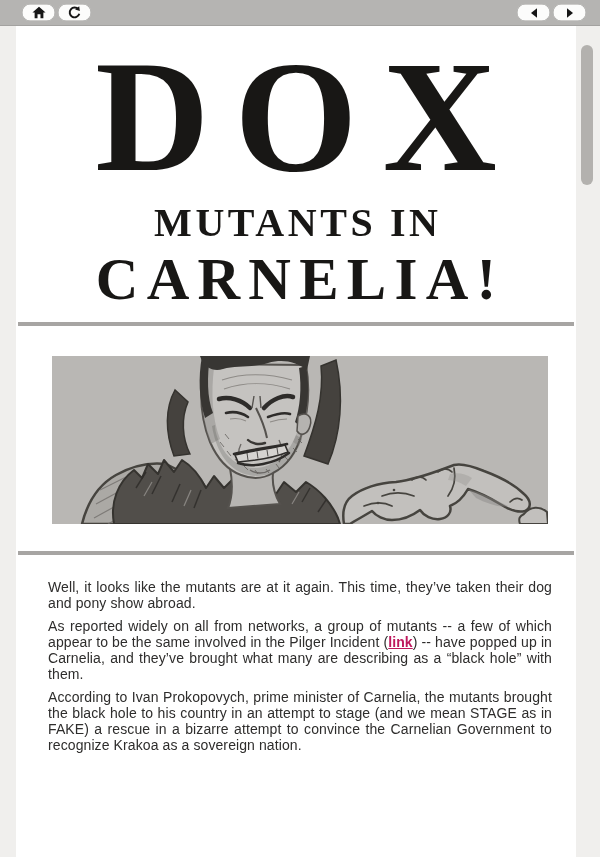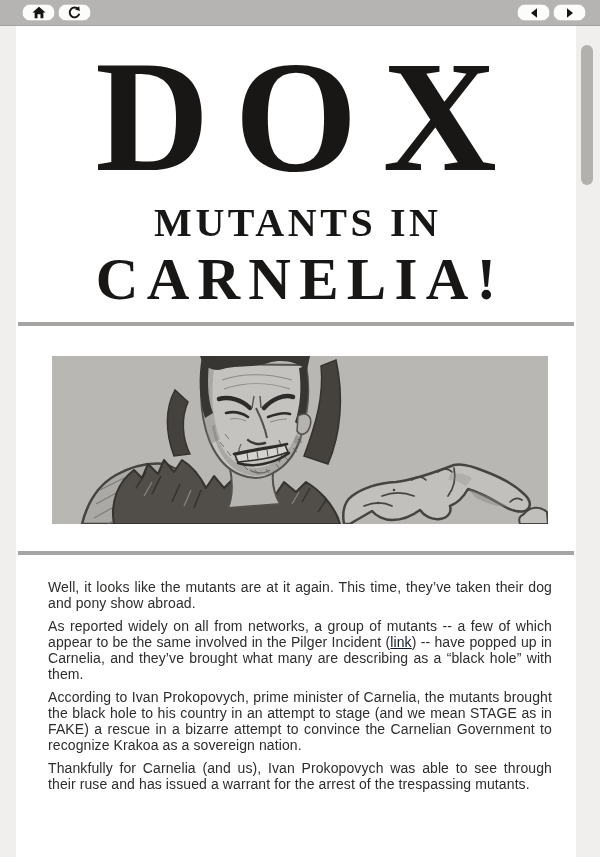--- a/index.html
+++ b/index.html
@@ -49,21 +49,21 @@
   .figure{width:496px;height:168px;margin:30px 0 27px 36px;overflow:hidden;}
   .figure svg{display:block;}
   
   .article{
     padding:24px 24px 0 32px;width:504px;box-sizing:content-box;
     font-size:14px;line-height:16px;letter-spacing:0.1px;
     text-align:justify;color:#2e2d2c;font-weight:bold;
     font-stretch:normal;
   }
   .article p{margin:0 0 7px 0;font-weight:normal;}
-  .article a.inline-link{color:#0f172a;text-decoration:underline;cursor:pointer;}
+  .article a.inline-link{color:#be185d;text-decoration:underline;cursor:pointer;font-weight:bold;}
 </style>
 </head>
 <body>
 
 <div class="chrome">
   <div class="btn-group left">
     <button class="chrome-btn" title="home">
       <span>
         <svg width="14" height="13" viewBox="0 0 16 14">
           <path d="M8 0.5 L15.5 7 H13 V13.5 H9.7 V9 H6.3 V13.5 H3 V7 H0.5 Z" fill="#161616"></path>
@@ -254,16 +254,15 @@
       </g>
     </svg>
   </div>
 
   <div class="rule"></div>
 
   <div class="article">
     <p>Well, it looks like the mutants are at it again. This time, they’ve taken their dog and pony show abroad.</p>
     <p><span>As reported widely on all from networks, a group of mutants -- a few of which appear to be the same involved in the Pilger Incident (</span><a class="inline-link" href="#">link</a><span>) -- have popped up in Carnelia, and they’ve brought what many are describing as a “black hole” with them.</span></p>
     <p>According to Ivan Prokopovych, prime minister of Carnelia, the mutants brought the black hole to his country in an attempt to stage (and we mean STAGE as in FAKE) a rescue in a bizarre attempt to convince the Carnelian Government to recognize Krakoa as a sovereign nation.</p>
-    <p>Thankfully for Carnelia (and us), Ivan Prokopovych was able to see through their ruse and has issued a warrant for the arrest of the trespassing mutants.</p>
   </div>
 
 </div>
 
 </body></html>

